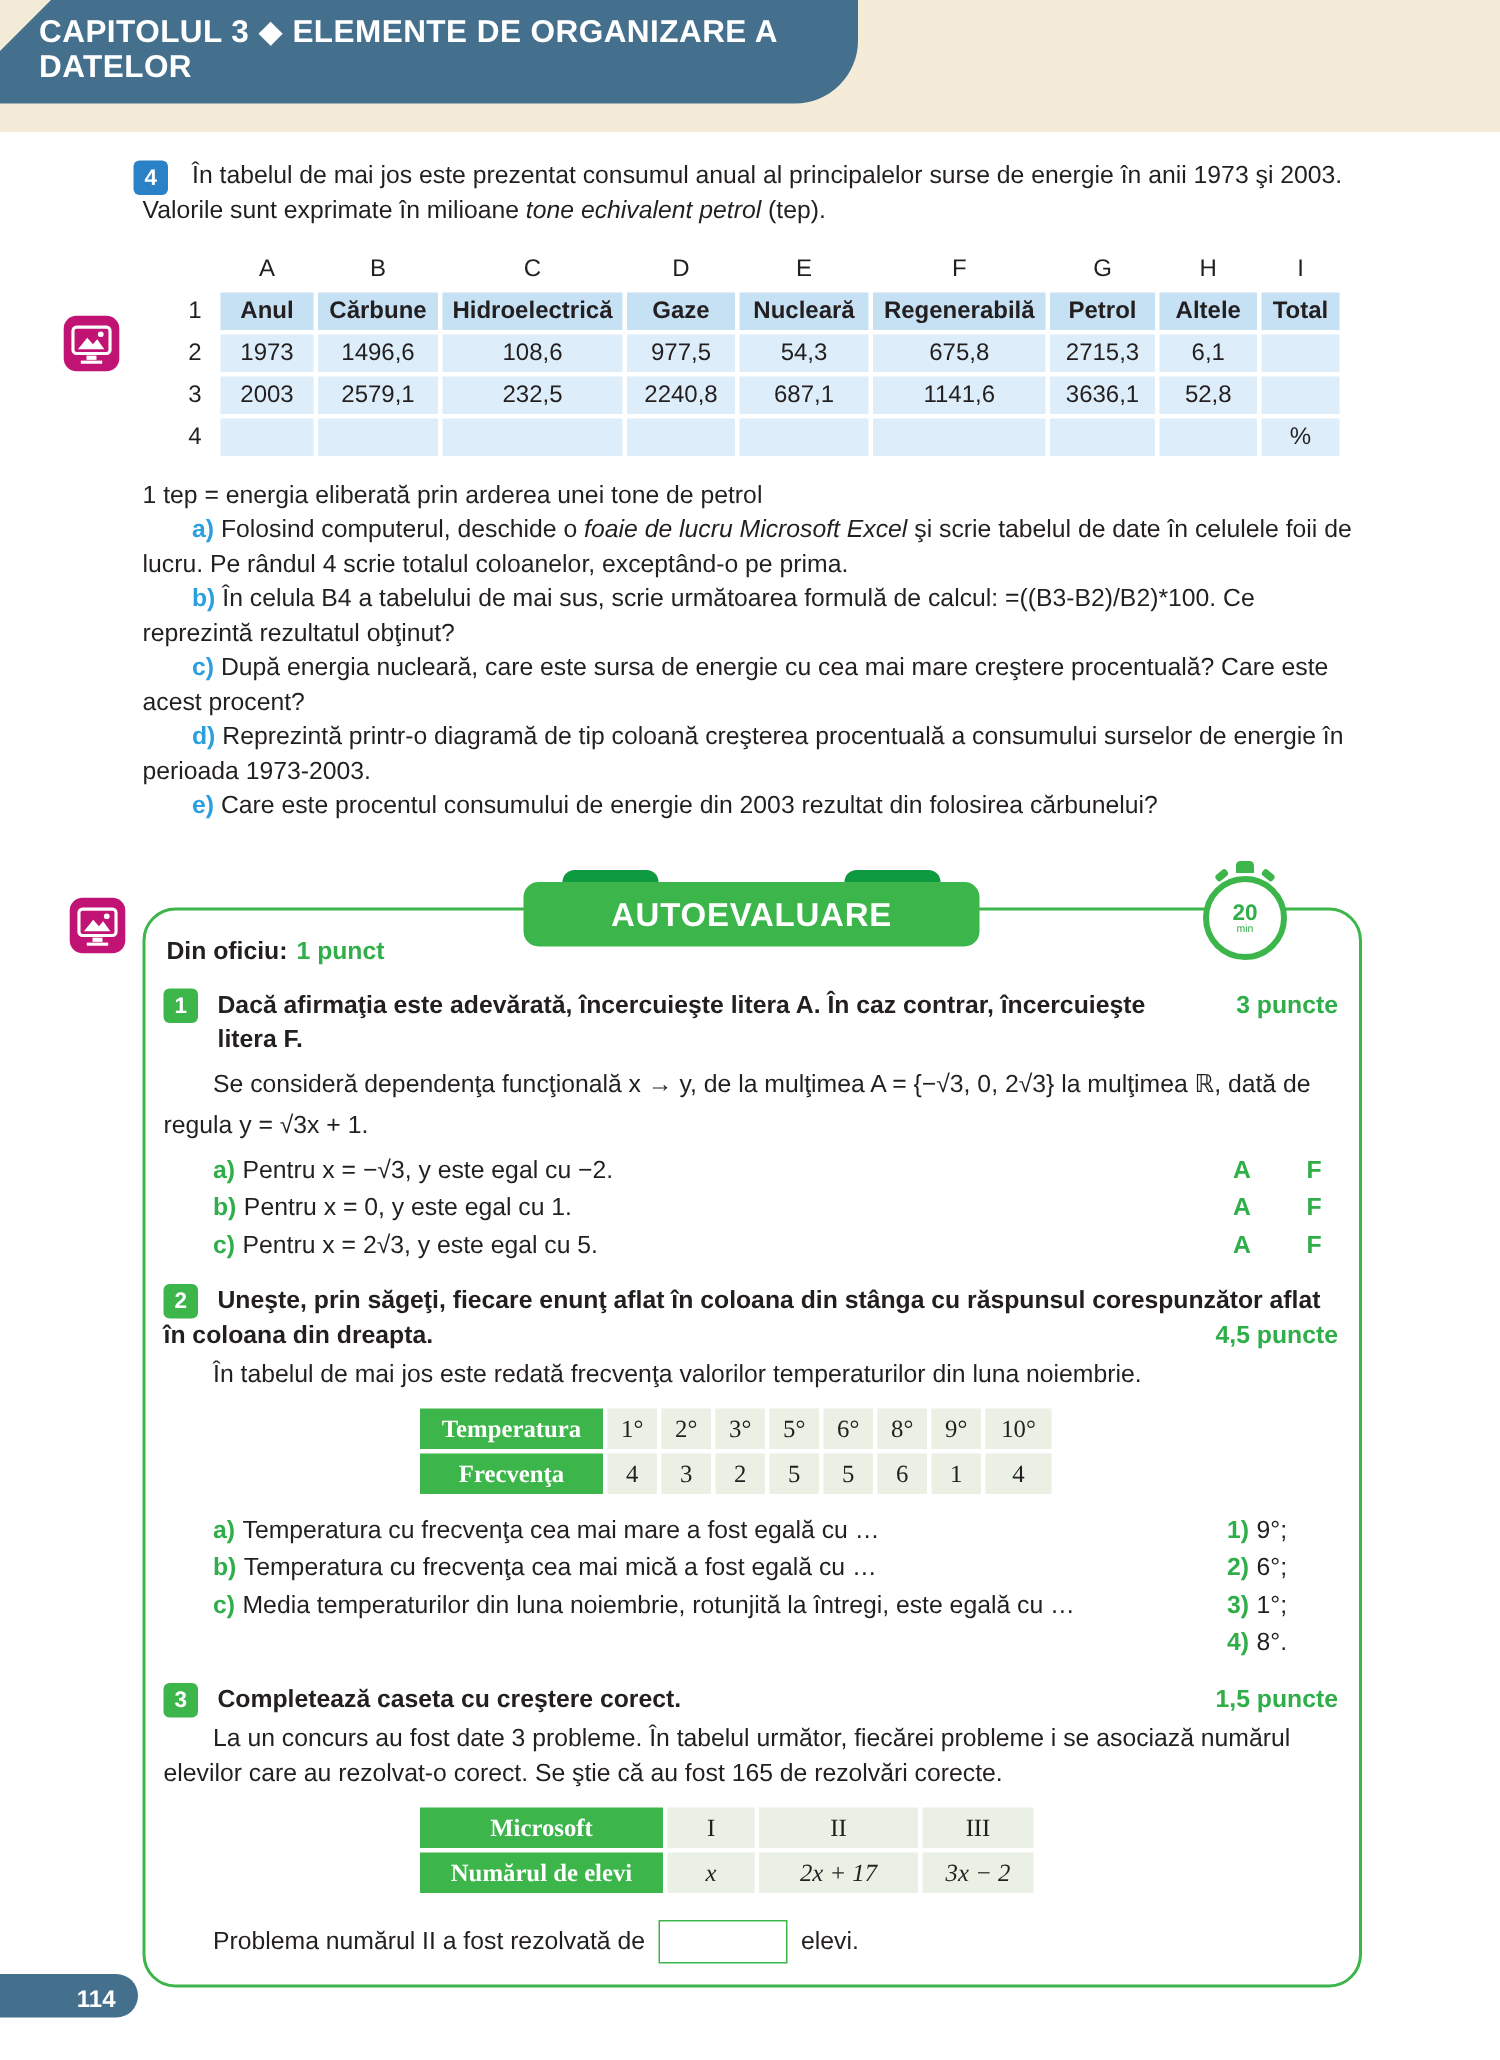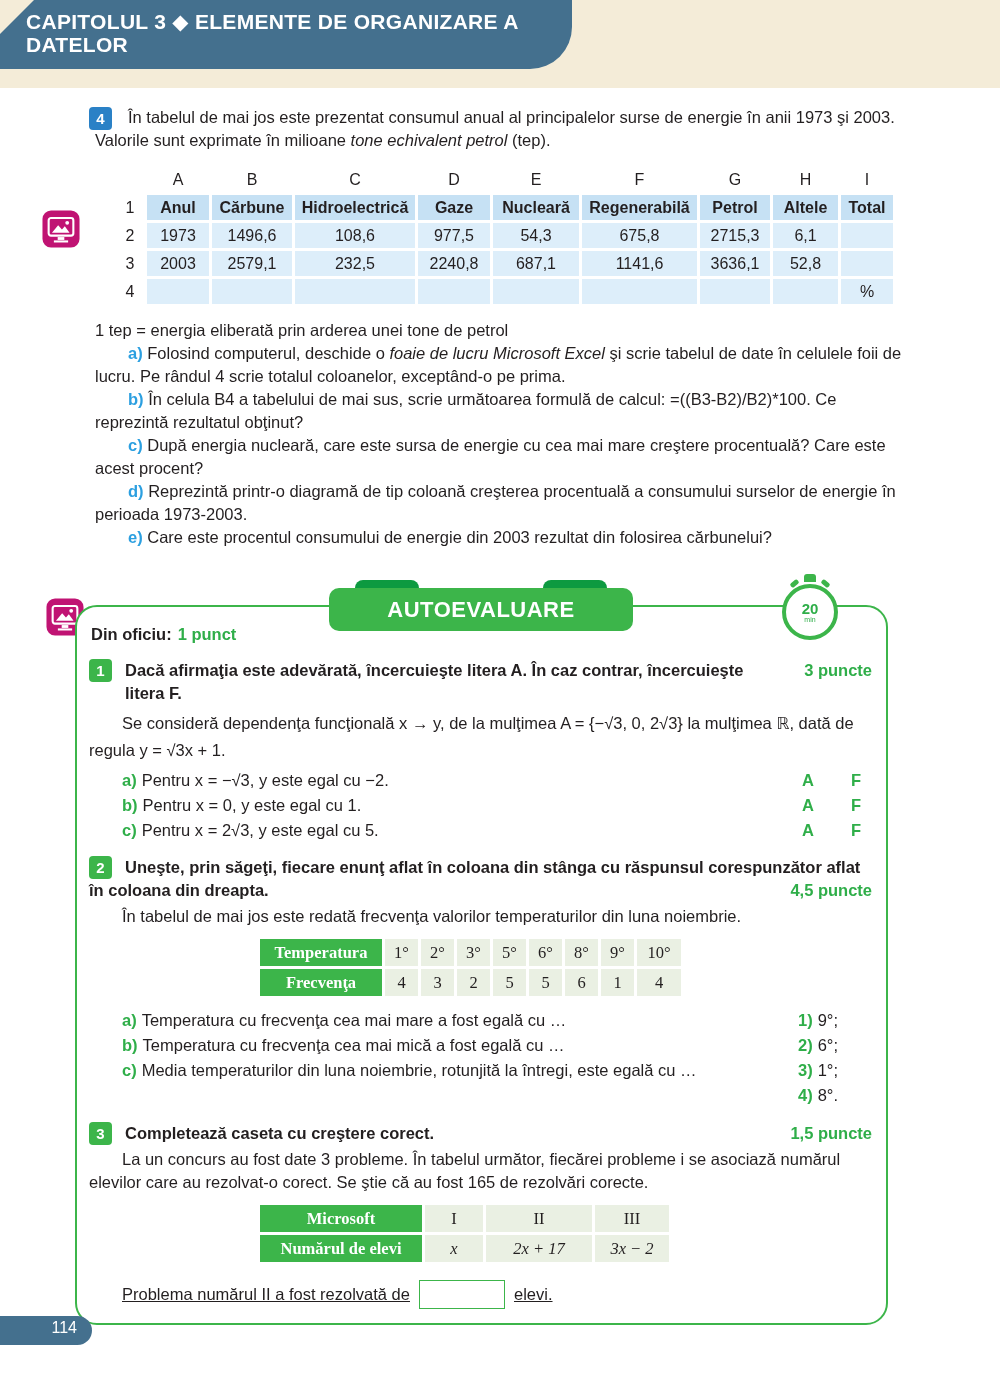--- a/index.html
+++ b/index.html
@@ -40,21 +40,21 @@
   .xls{border-collapse:separate;border-spacing:3px;margin:12px 0 0 18px;}
   .xls td{text-align:center;height:25px;padding:0 2px;font-size:16px;}
   .xls .colltr{height:21px;font-size:16.5px;}
   .xls .rownum{width:24px;background:transparent;}
   .xls .hd{background:#c6e1f4;font-weight:bold;}
   .xls .dt{background:#ddeefa;}
   
   .side-icon{position:absolute;width:38px;height:38px;}
   
   .auto-box{
-    position:relative;margin:56px 92px 0 75px;box-sizing:border-box;width:813px;
+    position:relative;margin:56px 92px 0 95px;box-sizing:border-box;width:813px;
     border:2.5px solid #3cb54a;border-radius:22px;
     padding:10px 14px 14px 12px;background:#fff;
   }
   .ribbon{position:absolute;left:252px;top:-19px;width:304px;height:43px;}
   .ribbon .fold{position:absolute;top:-8px;width:64px;height:20px;background:#0d9a40;border-radius:8px 8px 0 0;}
   .ribbon .fold.l{left:26px;} .ribbon .fold.r{right:26px;}
   .ribbon .band{
     position:absolute;inset:0;background:#3cb54a;border-radius:10px;
     display:flex;align-items:center;justify-content:center;
     color:#fff;font-weight:bold;font-size:22px;letter-spacing:.5px;
@@ -89,27 +89,27 @@
   .bold-line2{display:flex;font-weight:bold;margin:0;}
   
   .gtbl{border-collapse:separate;border-spacing:3px;margin:8px 0 0 168px;font-family:Liberation Serif, serif;}
   .gtbl td{text-align:center;height:27px;padding:0 4px;font-size:16.5px;}
   .gtbl .ghd{background:#3cb54a;color:#fff;font-weight:bold;}
   .gtbl .gdt{background:#eaf0e3;}
   .match{display:flex;margin:10px 0 0 33px;}
   .match .lcol{flex:1;}
   .match .rcol{width:74px;}
   .mrow{height:25px;display:flex;gap:5px;}
-  .answer-line{display:flex;align-items:center;gap:9px;margin:15px 0 0 33px;text-decoration:underline;}
+  .answer-line{display:flex;align-items:center;gap:9px;margin:15px 0 0 33px;}
   .answer-box{width:86px;height:29px;border:1.6px solid #3cb54a;background:#fff;box-sizing:border-box;}
   
   .page-pill{
     position:absolute;left:0;top:1316px;width:92px;height:29px;background:#44708e;
-    border-radius:0 15px 15px 0;color:#fff;font-weight:normal;font-size:16px;
-    display:flex;align-items:flex-start;justify-content:flex-end;padding-right:15px;box-sizing:border-box;
+    border-radius:0 15px 15px 0;color:#fff;font-weight:bold;font-size:16px;
+    display:flex;align-items:flex-end;justify-content:flex-end;padding-right:15px;box-sizing:border-box;
   }
 </style>
 </head>
 <body>
 
 <div class="top-band">
   <div class="chapter-tab">
     <div class="chapter-title">CAPITOLUL 3 ◆ ELEMENTE DE ORGANIZARE A DATELOR</div>
   </div>
 </div>

